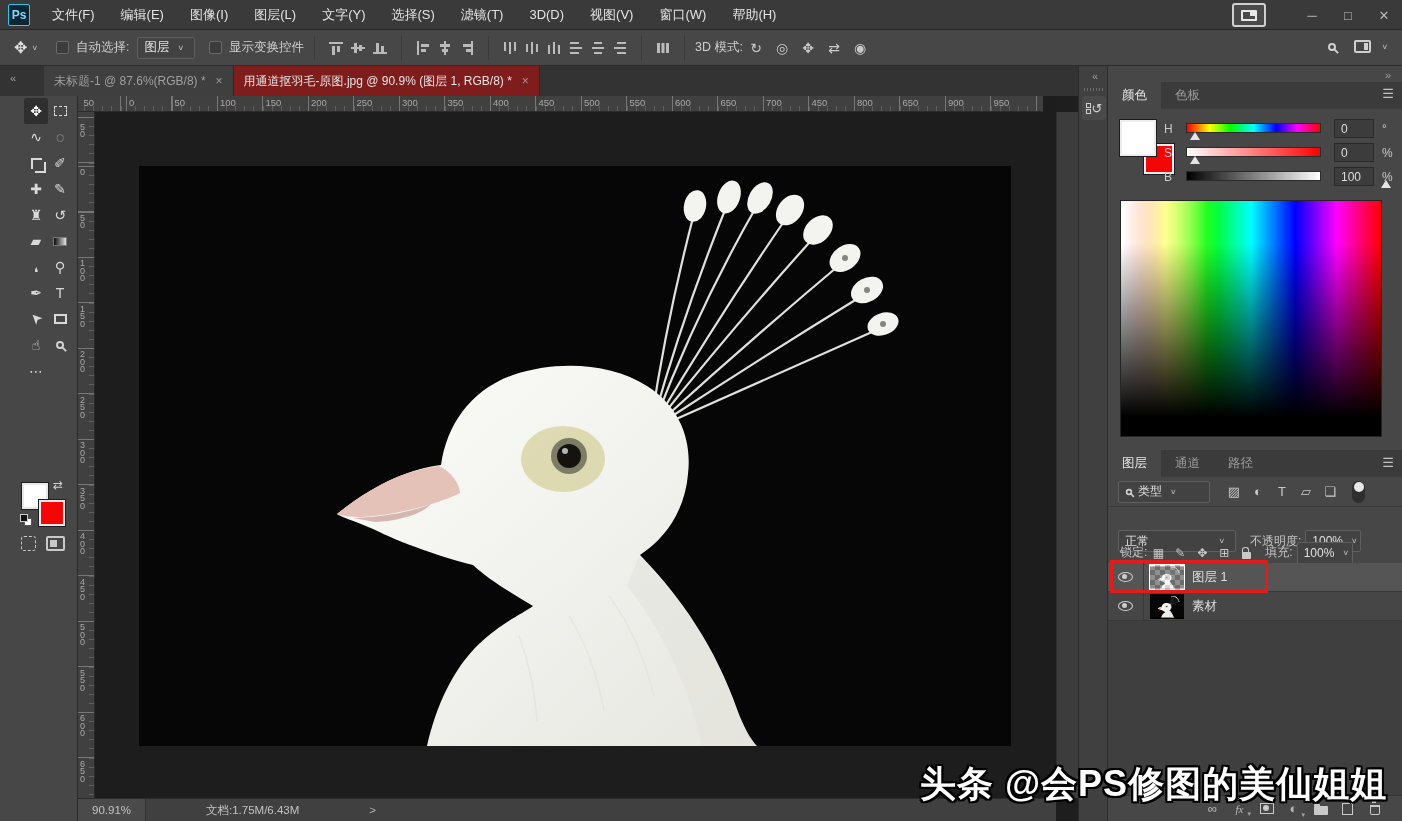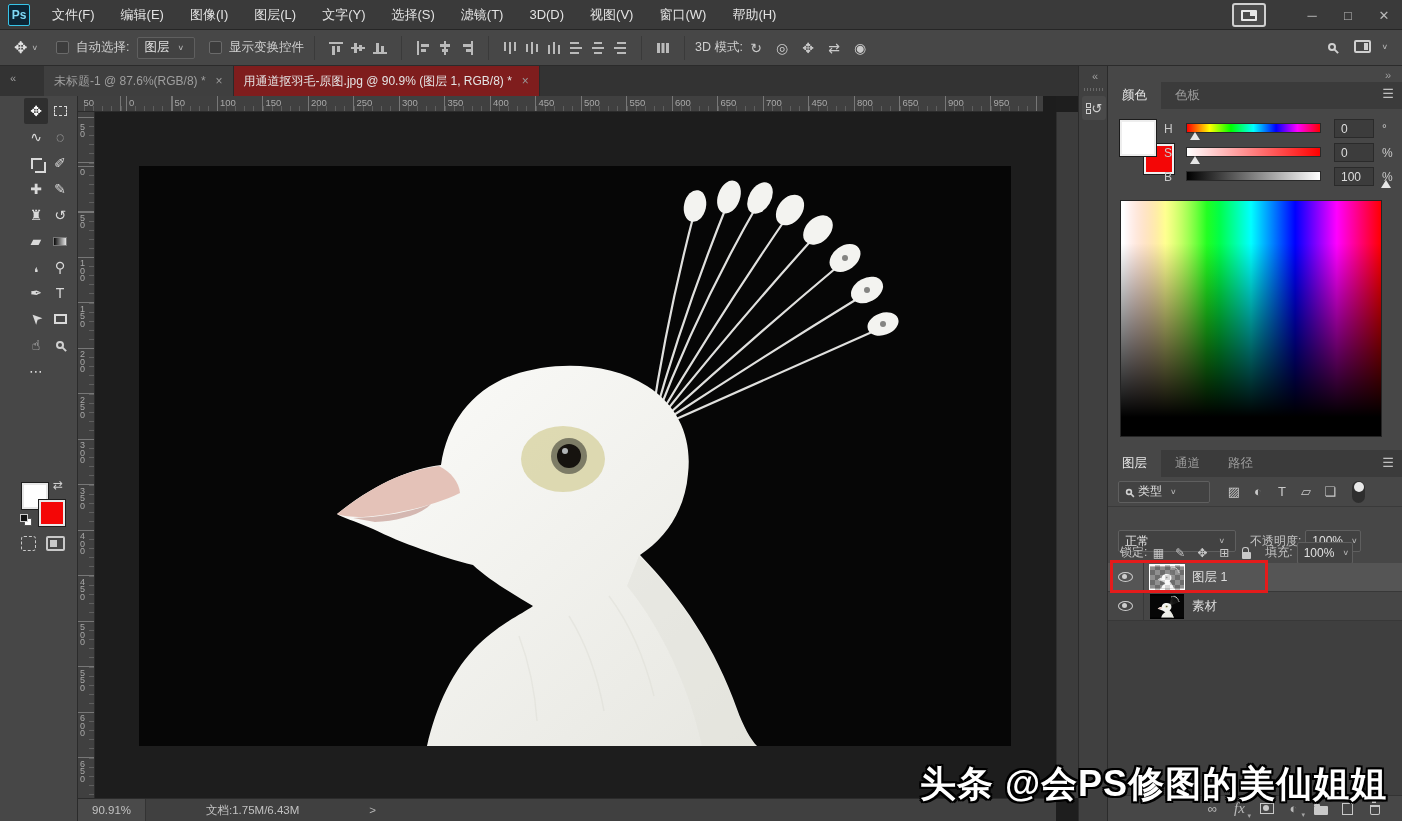--- a/index.html
+++ b/index.html
@@ -149,21 +149,21 @@
   .thumb { width:34px; height:25px; margin-left:6px; position:relative; overflow:hidden; background:#000; }
   .thumb svg { position:absolute; left:0; top:0; width:34px; height:25px; }
   .thumb.checker { background-image:linear-gradient(45deg,#bfbfbf 25%,transparent 25%,transparent 75%,#bfbfbf 75%),linear-gradient(45deg,#bfbfbf 25%,#ffffff 25%,#ffffff 75%,#bfbfbf 75%); background-size:10px 10px; background-position:0 0,5px 5px; background-color:#fff; }
   .thumb.checker svg { filter:grayscale(1) opacity(.45); }
   .lrow.selected .thumb { outline:1px solid #fff; }
   .lname { margin-left:8px; color:#dedede; font-size:12.5px; }
 
   #lbottom { position:absolute; left:0; top:729px; width:294px; height:26px; background:#474747; border-top:1px solid #333; display:flex; align-items:center; justify-content:flex-end; padding-right:14px; }
   .bic { width:27px; display:flex; align-items:center; justify-content:center; color:#b9b9b9; font-size:13px; position:relative;}
   .bic .tcaret { position:absolute; right:2px; bottom:-3px; font-size:7px; color:#a5a5a5; }
-  .fxtxt { font-style:italic; font-family:"Liberation Serif","DejaVu Serif",serif; font-size:15px; }
+  .fxtxt { font-style:italic; font-family:"Liberation Serif","DejaVu Serif",serif; font-size:11px; }
   .i-mask { width:14px; height:11px; border:1.5px solid #c9c9c9; position:relative; }
   .i-mask::after { content:""; width:6px; height:6px; border-radius:50%; background:#c9c9c9; position:absolute; left:2.5px; top:1px; }
   .i-folder { width:14px; height:9px; background:#c9c9c9; border-radius:1px; position:relative; margin-top:3px; }
   .i-folder::before { content:""; position:absolute; width:6px; height:2px; background:#c9c9c9; top:-2px; left:0; border-radius:1px 1px 0 0; }
   .i-new { width:11px; height:12px; border:1.5px solid #c9c9c9; position:relative; }
   .i-trash { width:10px; height:10px; border:1.5px solid #c9c9c9; border-top:2.5px solid #c9c9c9; border-radius:0 0 2px 2px; position:relative; margin-top:3px; }
   .i-trash::before { content:""; position:absolute; top:-6px; left:1.5px; width:4px; height:2px; background:#c9c9c9; }
   .i-lock { width:9px; height:7px; background:#c9c9c9; border-radius:1px; position:relative; margin-top:5px; display:inline-block;}
   .i-lock::before { content:""; position:absolute; width:5px; height:5px; border:1.5px solid #c9c9c9; border-bottom:none; border-radius:3px 3px 0 0; left:0.5px; top:-5px; }
 

